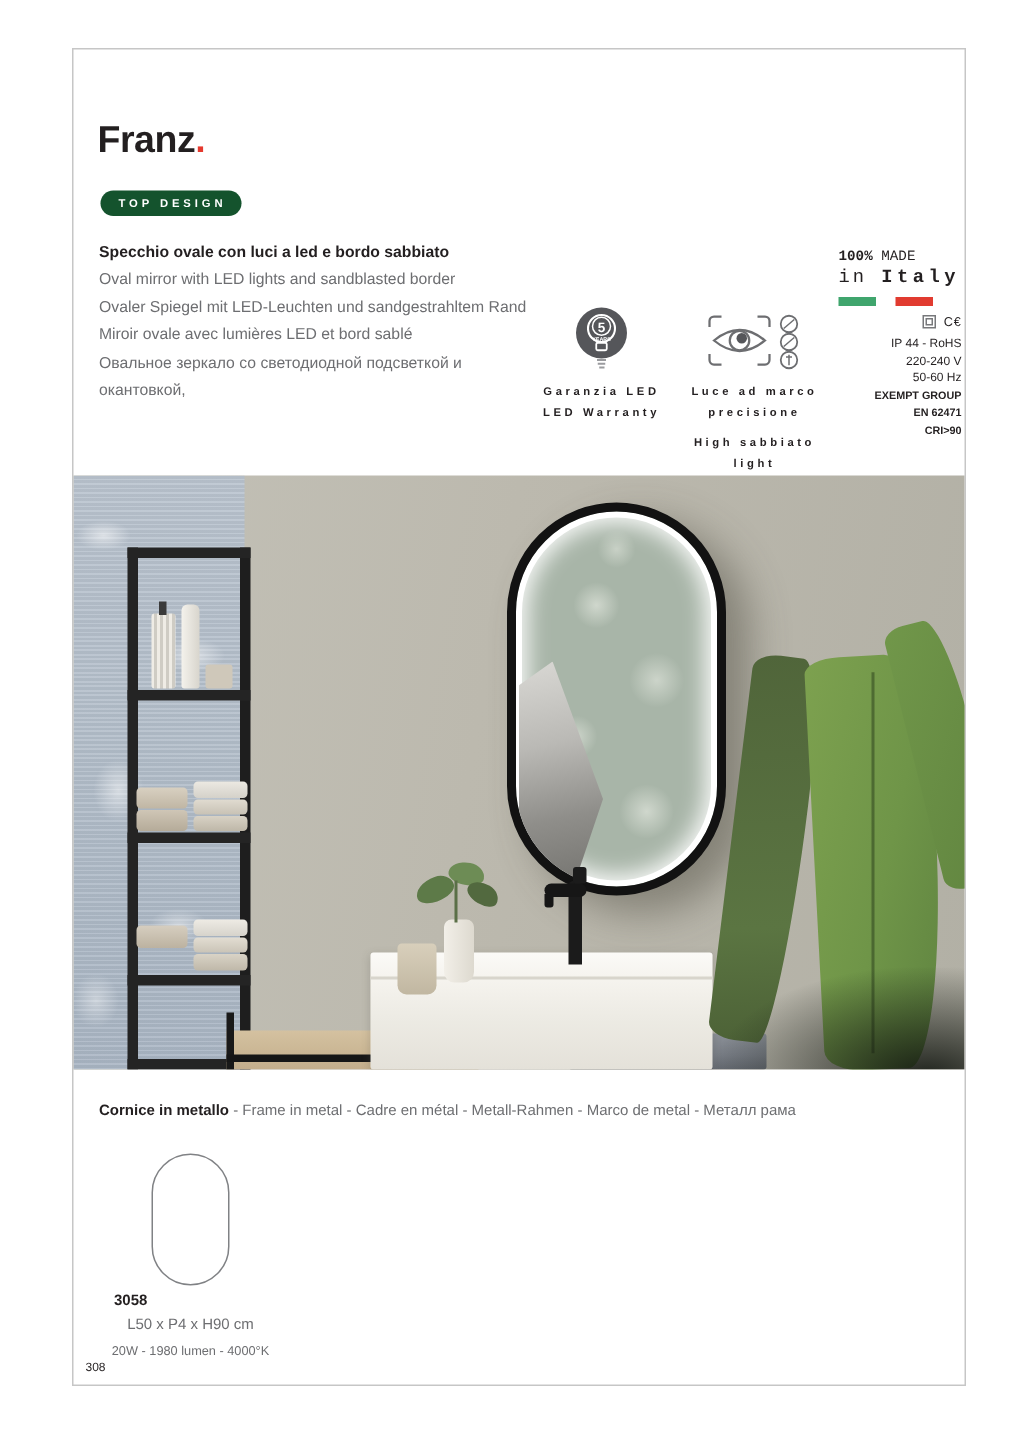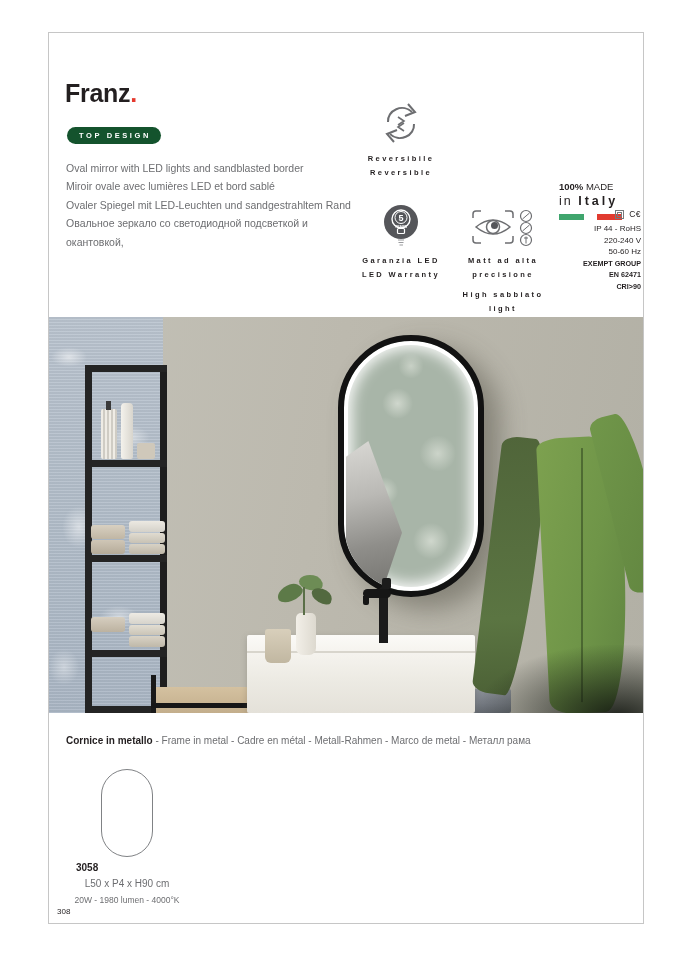--- a/index.html
+++ b/index.html
@@ -21,21 +21,21 @@
   .feature{width:112px;text-align:center;}
   .feature .ic{display:flex;justify-content:center;margin-bottom:7px;}
   .flabel{font-size:7.5px;font-weight:bold;letter-spacing:2.4px;line-height:13.5px;color:#231f20;white-space:nowrap;}
   .f-rev{left:296px;top:68px;}
   .f-touch{left:398px;top:60px;}
   .f-warr{left:296px;top:168px;}
   .f-prec{left:398px;top:176px;}
   .gap-top{margin-top:7px;}
 
   
-  .madein{left:510px;top:148px;width:96px;}
+  .madein{left:510px;top:132px;width:96px;font-family:Liberation Mono, monospace;}
   .mi-l1{font-size:9.5px;color:#231f20;}
   .mi-l1 b{font-weight:bold;}
   .mi-l2{font-size:12.5px;margin-top:2px;letter-spacing:1px;}
   .mi-l2 .in{font-weight:normal;letter-spacing:2px;}
   .mi-l2 .it{font-weight:bold;letter-spacing:3px;}
   .flags{display:flex;gap:13px;margin-top:6px;}
   .flag{width:25px;height:6px;}
 
   
   .certs{left:470px;top:176px;width:122px;text-align:right;font-size:8px;line-height:11.8px;color:#231f20;}
@@ -121,40 +121,27 @@
 <body>
 
 <div class="page">
 
 
   <div class="abs product-title"><span>Franz</span><span class="red">.</span></div>
 
   <div class="abs badge">TOP DESIGN</div>
 
   <div class="abs descriptions">
+    <div class="d0">Specchio ovale con luci a led e bordo sabbiato</div>
     <div>Oval mirror with LED lights and sandblasted border</div>
+    <div>Ovaler Spiegel mit LED-Leuchten und sandgestrahltem Rand</div>
     <div>Miroir ovale avec lumières LED et bord sablé</div>
-    <div>Ovaler Spiegel mit LED-Leuchten und sandgestrahltem Rand</div>
     <div>Овальное зеркало со светодиодной подсветкой и окантовкой,</div>
   </div>
 
-  <div class="abs feature f-rev">
-    <div class="ic">
-      <svg width="48" height="44" viewBox="0 0 48 44" fill="none" stroke="#6d6e71" stroke-width="2">
-        <path d="M11 21 A 14 13 0 0 1 35 11"></path>
-        <path d="M37 23 A 14 13 0 0 1 13 33"></path>
-        <polyline points="31,3 38,11 28,15" fill="none"></polyline>
-        <polyline points="17,41 10,33 20,29" fill="none"></polyline>
-        <polyline points="21,16 27,20 21,24" fill="none" stroke-width="1.6"></polyline>
-        <polyline points="27,20 21,24 27,28" fill="none" stroke-width="1.6" transform="translate(0,2)"></polyline>
-      </svg>
-    </div>
-    <div class="flabel">Reversibile</div>
-    <div class="flabel">Reversible</div>
-  </div>
 
 
   <div class="abs feature f-warr">
     <div class="ic">
       <svg width="46" height="46" viewBox="0 0 46 46">
         <circle cx="23" cy="21" r="17" fill="#55565a"></circle>
         <circle cx="23" cy="18" r="9" fill="none" stroke="#ffffff" stroke-width="1.4"></circle>
         <rect x="19.5" y="27.5" width="7" height="5" rx="1" fill="none" stroke="#ffffff" stroke-width="1.2"></rect>
         <circle cx="23" cy="16.5" r="6" fill="none" stroke="#ffffff" stroke-width="1"></circle>
         <text x="23" y="20" text-anchor="middle" font-size="9" font-weight="bold" fill="#ffffff" font-family="Liberation Sans, sans-serif">5</text>
@@ -177,21 +164,21 @@
         <circle cx="22" cy="18" r="6.5"></circle>
         <circle cx="23.5" cy="16.5" r="3.5" fill="#55565a" stroke="none"></circle>
         <circle cx="55" cy="7" r="5.5" stroke-width="1.2"></circle>
         <path d="M51.5 10 L58.5 4" stroke-width="1"></path>
         <circle cx="55" cy="19" r="5.5" stroke-width="1.2"></circle>
         <path d="M51.5 22 L58.5 16" stroke-width="1"></path>
         <circle cx="55" cy="31" r="5.5" stroke-width="1.2"></circle>
         <path d="M55 27.5 v7 M53 29 h4" stroke-width="1"></path>
       </svg>
     </div>
-    <div class="flabel">Matt ad alta</div>
+    <div class="flabel">Luce ad marco</div>
     <div class="flabel">precisione</div>
     <div class="flabel gap-top">High sabbiato</div>
     <div class="flabel">light</div>
   </div>
 
   <div class="abs madein">
     <div class="mi-l1"><b>100%</b><span> MADE</span></div>
     <div class="mi-l2"><span class="in">in </span><span class="it">Italy</span></div>
     <div class="flags">
       <div class="flag" style="background:#3fa56d"></div>

